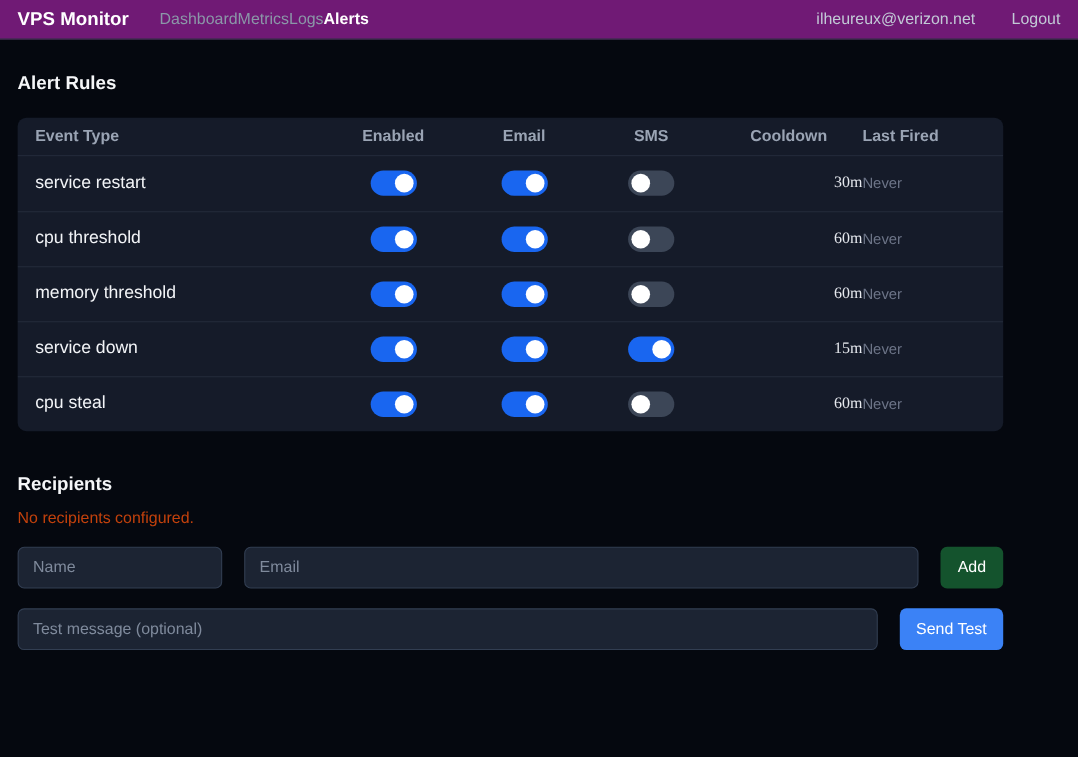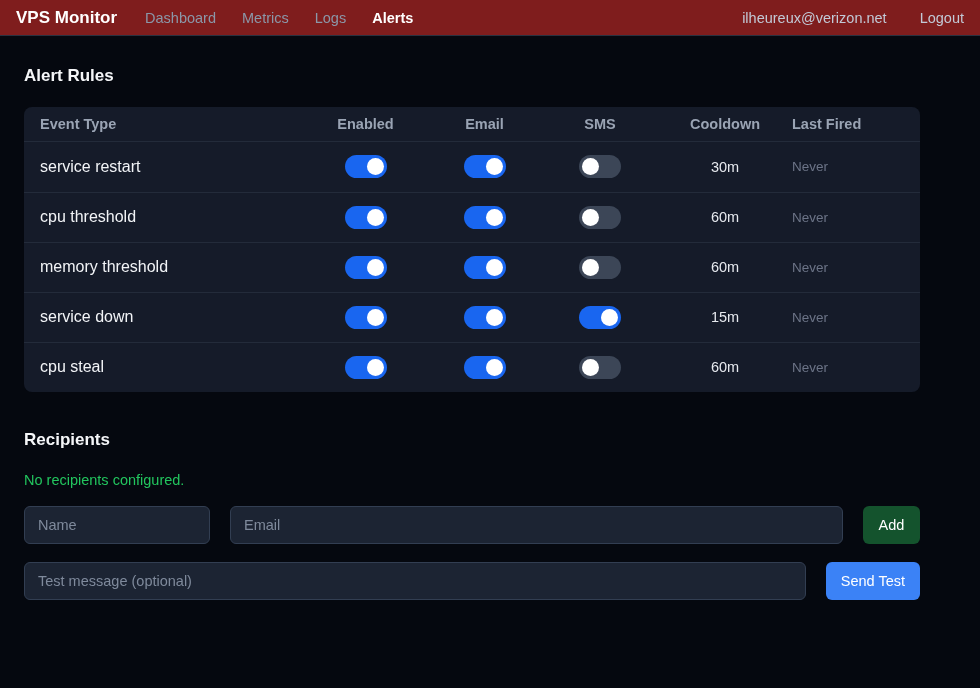--- a/index.html
+++ b/index.html
@@ -6,47 +6,47 @@
   html, body { width: 980px; height: 688px; overflow: hidden; }
   body {
     background: #05080f;
     font-family: "Liberation Sans", sans-serif;
     color: #e8eaef;
   }
 
   
   .nav {
     height: 36px;
-    background: #7f1d1d;
+    background: #701a75;
     border-bottom: 1px solid #2a3240;
     display: flex;
     align-items: center;
     padding: 0 16px;
   }
   .brand {
     font-size: 17px;
     font-weight: bold;
     color: #ffffff;
     margin-right: 28px;
     cursor: pointer;
   }
-  .nav-links { display: flex; align-items: flex-start; gap: 26px; }
+  .nav-links { display: flex; align-items: flex-start; }
   .nav-link {
     font-size: 14.5px;
     color: #8b97a8;
     cursor: pointer;
     text-decoration: none;
   }
   .nav-link.active { color: #ffffff; font-weight: bold; }
   .nav-spacer { flex: 1; }
   .nav-email { font-size: 14.5px; color: #c2c9d6; margin-right: 33px; }
   .nav-logout { font-size: 14.5px; color: #c2c9d6; cursor: pointer; }
 
   
-  .main { padding: 0 24px; }
+  .main { padding: 0 16px; }
   .section-title {
     font-size: 17px;
     font-weight: bold;
     color: #f5f6f8;
   }
   .title-alert-rules { margin-top: 30px; margin-bottom: 21px; }
   .title-recipients  { margin-top: 38px; margin-bottom: 12px; }
   .title-test-alert  { margin-top: 36px; margin-bottom: 0; }
 
   
@@ -68,21 +68,21 @@
   }
   .trow.body-row { height: 50px; border-bottom: 1px solid #20283600; }
   .trow.body-row + .trow.body-row { border-top: 1px solid #232b3a; }
   .th {
     font-size: 14.5px;
     font-weight: bold;
     color: #9aa4b4;
   }
   .th.c, .td.c { text-align: center; justify-self: stretch; }
   .td.event { font-size: 16px; color: #f2f4f7; }
-  .td.cooldown { font-size: 14.5px; color: #e6e9ee; text-align: center; }
+  .td.cooldown { font-size: 14.5px; color: #e6e9ee; text-align: right; font-family: Liberation Serif, serif; }
   .td.lastfired { font-size: 13.5px; color: #6c7487; }
   .toggle-cell { display: flex; justify-content: center; }
 
   
   .toggle {
     width: 42px; height: 23px;
     border-radius: 12px;
     position: relative;
     cursor: pointer;
     flex: 0 0 auto;
@@ -94,23 +94,23 @@
     position: absolute;
     top: 3px;
   }
   .toggle.on  { background: #1966f0; }
   .toggle.on .knob  { right: 3px; }
   .toggle.off { background: #3c4657; }
   .toggle.off .knob { left: 3px; }
 
   
   .empty-msg {
-    margin-top: 22px;
-    font-size: 14.5px;
-    color: #22c55e;
+    margin-top: 13px;
+    font-size: 14.5px;
+    color: #c2410c;
   }
   .form-row {
     display: flex;
     gap: 20px;
     margin-top: 18px;
     width: 896px;
   }
   .text-input {
     height: 38px;
     background: #1c2433;

